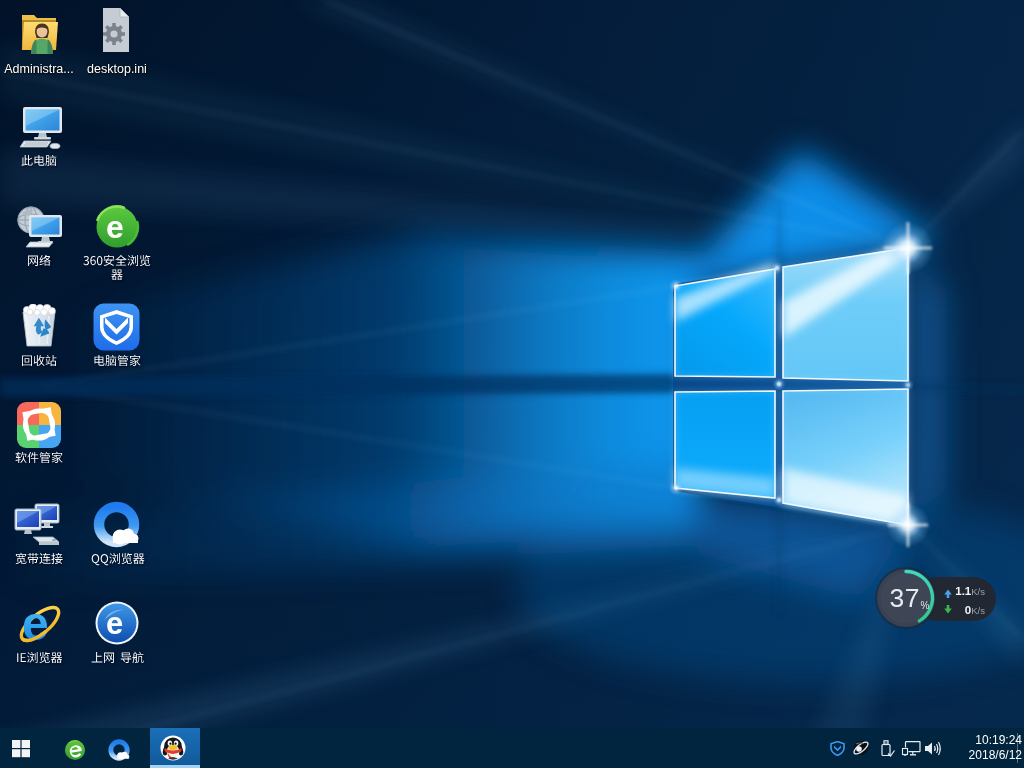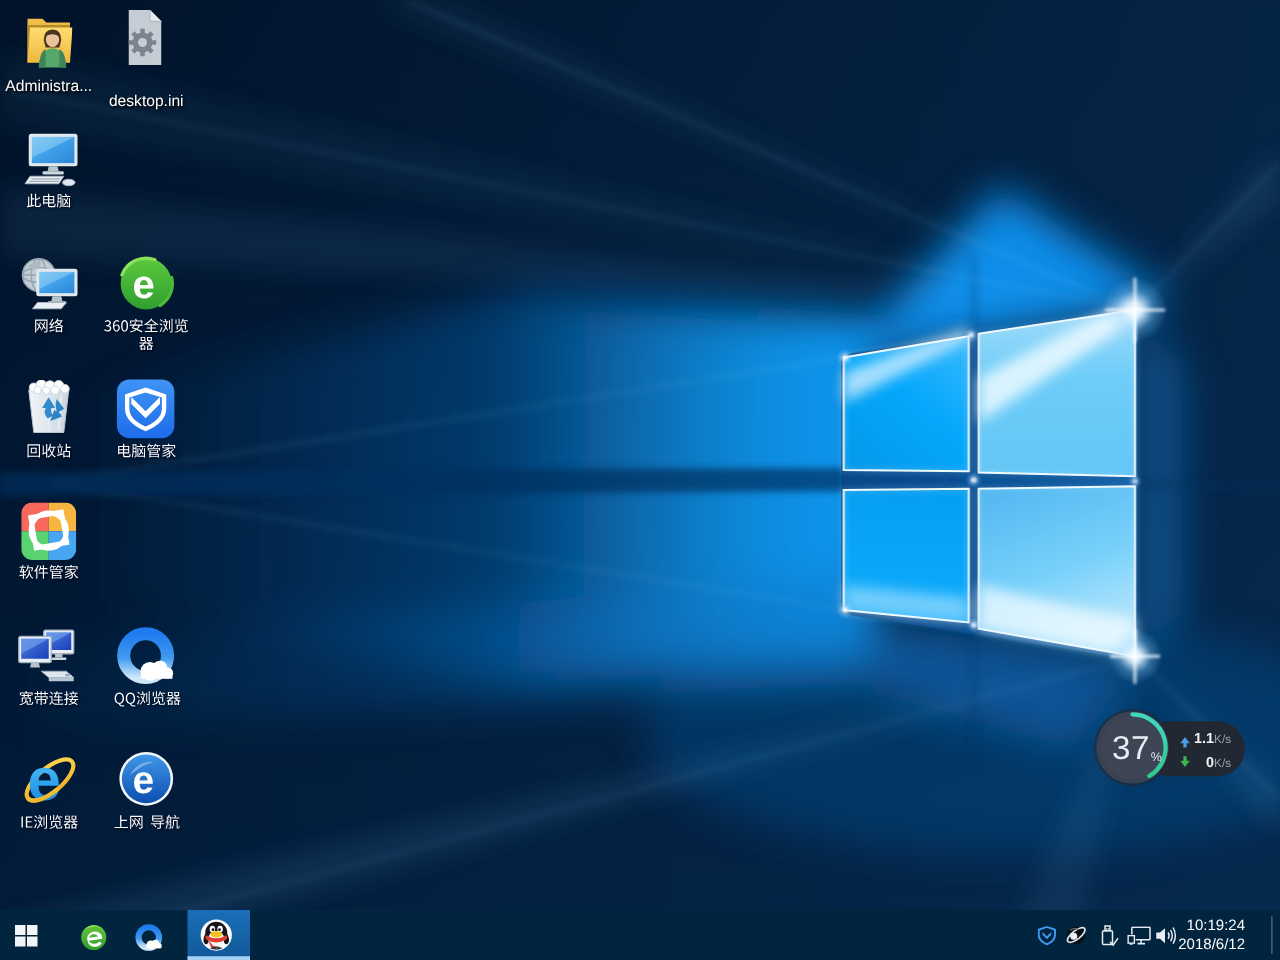--- a/index.html
+++ b/index.html
@@ -1,19 +1,19 @@
 <!DOCTYPE html>
 <html><head><meta charset="utf-8"><style>
 html,body{margin:0;padding:0;width:1024px;height:768px;overflow:hidden;background:#0a1e3a;font-family:"Liberation Sans",sans-serif;}
 #d{position:absolute;inset:0;width:1024px;height:768px;}
 .abs{position:absolute;}
 .lb{position:absolute;}
 .alb{position:absolute;color:#fff;font-size:12.5px;text-align:center;text-shadow:1px 1px 2px rgba(0,0,0,0.9),0 0 2px rgba(0,0,0,0.6);white-space:nowrap;}
 #tb{position:absolute;left:0;top:728px;width:1024px;height:40px;background:#01243f;}
-#clock{position:absolute;right:28px;top:733px;text-align:right;color:#fff;font-size:12px;line-height:15px;margin-left:22px;}
+#clock{position:absolute;right:2px;top:733px;text-align:right;color:#fff;font-size:12px;line-height:15px;margin-left:22px;}
 </style></head><body>
 <div id="d">
 <svg class="abs" style="left:0;top:0" width="1024" height="768" viewBox="0 0 1024 768">
 <defs>
 <linearGradient id="base" x1="0" y1="0" x2="0" y2="1">
  <stop offset="0" stop-color="#011229"></stop>
           <stop offset="1" stop-color="#021c3a"></stop>
 </linearGradient>
 <linearGradient id="baseR" x1="0" y1="0" x2="1" y2="0">
  <stop offset="0" stop-color="#0a3a68" stop-opacity="0"></stop>
@@ -386,21 +386,21 @@
           <stop offset="0" stop-color="#3f97e8"></stop>
           <stop offset="1" stop-color="#0d4fb0"></stop>
         </linearGradient>
       </defs>
 <circle cx="23" cy="23" r="21.5" fill="#f2f6fa"></circle>
 <circle cx="23" cy="23" r="19.5" fill="url(#sw)"></circle>
 <text x="12" y="34" font-family="Liberation Sans, sans-serif" font-size="31" font-weight="bold" fill="#ffffff">e</text>
 <path d="M10,20 Q16,9 29,9.5 Q21,11.5 16,15.5 Z" fill="#ffffff" opacity="0.35"></path>
 </svg>
     <div class="alb" style="left:2px;top:62px;width:74px">Administra...</div>
-    <div class="alb" style="left:80px;top:74px;width:74px">desktop.ini</div>
+    <div class="alb" style="left:80px;top:62px;width:74px">desktop.ini</div>
     <div class="lb" style="left:18px;top:153px"><svg width="42" height="17" viewBox="0 0 42 17">
         <path d="M4.1 -6.4H6.4V-5.5H4.1ZM3.7 -10.1H4.7V-0.5L3.7 -0.3ZM1.5 -7.6H2.4V-0.1L1.5 -0ZM0.5 -0.2Q1.3 -0.3 2.2 -0.4Q3.2 -0.6 4.2 -0.8Q5.3 -1 6.4 -1.2L6.4 -0.3Q5.4 -0.1 4.4 0.1Q3.3 0.3 2.4 0.5Q1.4 0.6 0.7 0.8ZM10.5 -7.5 11.2 -6.7Q10.7 -6.4 10.1 -6Q9.5 -5.6 8.9 -5.3Q8.2 -4.9 7.6 -4.6Q7.5 -4.8 7.4 -5Q7.3 -5.2 7.2 -5.3Q7.8 -5.6 8.4 -6Q9 -6.4 9.6 -6.7Q10.1 -7.1 10.5 -7.5ZM7 -10.1H7.9V-1.1Q7.9 -0.6 8 -0.4Q8.1 -0.3 8.5 -0.3Q8.6 -0.3 8.8 -0.3Q9 -0.3 9.3 -0.3Q9.6 -0.3 9.8 -0.3Q10 -0.3 10.2 -0.3Q10.4 -0.3 10.5 -0.5Q10.7 -0.7 10.7 -1.1Q10.8 -1.6 10.8 -2.4Q11 -2.3 11.2 -2.2Q11.5 -2.1 11.6 -2Q11.6 -1.1 11.5 -0.5Q11.3 0.1 11 0.3Q10.8 0.6 10.2 0.6Q10.1 0.6 9.9 0.6Q9.6 0.6 9.3 0.6Q9 0.6 8.7 0.6Q8.5 0.6 8.4 0.6Q7.8 0.6 7.5 0.4Q7.2 0.3 7.1 -0.1Q7 -0.4 7 -1.1Z M14 -5.7H21.9V-4.9H14ZM17.4 -10.1H18.4V-1Q18.4 -0.6 18.4 -0.5Q18.5 -0.3 18.7 -0.2Q18.9 -0.2 19.2 -0.2Q19.3 -0.2 19.6 -0.2Q19.8 -0.2 20.2 -0.2Q20.5 -0.2 20.8 -0.2Q21.1 -0.2 21.4 -0.2Q21.6 -0.2 21.8 -0.2Q22.1 -0.2 22.3 -0.3Q22.5 -0.5 22.5 -0.9Q22.6 -1.3 22.6 -2.1Q22.8 -2 23.1 -1.9Q23.3 -1.8 23.5 -1.7Q23.5 -0.8 23.3 -0.3Q23.2 0.3 22.8 0.5Q22.5 0.8 21.8 0.8Q21.7 0.8 21.5 0.8Q21.2 0.8 20.8 0.8Q20.5 0.8 20.1 0.8Q19.8 0.8 19.5 0.8Q19.3 0.8 19.2 0.8Q18.5 0.8 18.1 0.6Q17.7 0.5 17.6 0.1Q17.4 -0.3 17.4 -1ZM14.1 -8.3H22.4V-2.3H14.1V-3.2H21.5V-7.5H14.1ZM13.5 -8.3H14.4V-1.6H13.5Z M30 -6.1 30.6 -6.5Q31 -6 31.5 -5.4Q31.9 -4.8 32.4 -4.2Q32.8 -3.5 33.2 -3Q33.5 -2.4 33.7 -2L33.1 -1.5Q32.9 -1.9 32.5 -2.5Q32.2 -3.1 31.8 -3.7Q31.3 -4.3 30.9 -4.9Q30.4 -5.5 30 -6.1ZM32.8 -7.1 33.5 -7Q33.2 -5.8 32.8 -4.7Q32.3 -3.6 31.8 -2.7Q31.2 -1.7 30.5 -1Q30.4 -1.1 30.3 -1.2Q30.2 -1.3 30.1 -1.5Q30 -1.6 29.9 -1.6Q30.9 -2.6 31.6 -4Q32.4 -5.5 32.8 -7.1ZM28.6 -8.2H35.3V-7.4H28.6ZM28.9 -6.4H29.7V-0.5H34.7V0.3H28.9ZM34.2 -6.5H35V0.9H34.2ZM30.9 -9.8 31.7 -10.1Q31.9 -9.7 32.2 -9.2Q32.4 -8.7 32.6 -8.3L31.7 -8Q31.6 -8.4 31.4 -8.9Q31.1 -9.4 30.9 -9.8ZM25.3 -9.7H27.9V-8.9H25.3ZM27.4 -9.7H28.2V-0.1Q28.2 0.2 28.1 0.4Q28 0.6 27.8 0.7Q27.6 0.8 27.4 0.8Q27.1 0.9 26.6 0.9Q26.6 0.7 26.5 0.5Q26.4 0.2 26.4 0.1Q26.7 0.1 26.9 0.1Q27.2 0.1 27.2 0.1Q27.4 0.1 27.4 -0.1ZM25.1 -9.7H25.9V-5.2Q25.9 -4.5 25.8 -3.7Q25.8 -2.9 25.7 -2.1Q25.6 -1.2 25.5 -0.4Q25.3 0.3 25 1Q24.9 0.9 24.8 0.8Q24.7 0.7 24.6 0.6Q24.4 0.6 24.3 0.5Q24.7 -0.3 24.8 -1.3Q25 -2.3 25 -3.3Q25.1 -4.4 25.1 -5.2ZM25.3 -6.8H27.8V-6.1H25.3ZM25.3 -4H27.8V-3.3H25.3Z" fill="rgba(0,0,20,0.8)" transform="translate(4.1,13.1)" style="filter:blur(0.8px)"></path>
         <path d="M4.1 -6.4H6.4V-5.5H4.1ZM3.7 -10.1H4.7V-0.5L3.7 -0.3ZM1.5 -7.6H2.4V-0.1L1.5 -0ZM0.5 -0.2Q1.3 -0.3 2.2 -0.4Q3.2 -0.6 4.2 -0.8Q5.3 -1 6.4 -1.2L6.4 -0.3Q5.4 -0.1 4.4 0.1Q3.3 0.3 2.4 0.5Q1.4 0.6 0.7 0.8ZM10.5 -7.5 11.2 -6.7Q10.7 -6.4 10.1 -6Q9.5 -5.6 8.9 -5.3Q8.2 -4.9 7.6 -4.6Q7.5 -4.8 7.4 -5Q7.3 -5.2 7.2 -5.3Q7.8 -5.6 8.4 -6Q9 -6.4 9.6 -6.7Q10.1 -7.1 10.5 -7.5ZM7 -10.1H7.9V-1.1Q7.9 -0.6 8 -0.4Q8.1 -0.3 8.5 -0.3Q8.6 -0.3 8.8 -0.3Q9 -0.3 9.3 -0.3Q9.6 -0.3 9.8 -0.3Q10 -0.3 10.2 -0.3Q10.4 -0.3 10.5 -0.5Q10.7 -0.7 10.7 -1.1Q10.8 -1.6 10.8 -2.4Q11 -2.3 11.2 -2.2Q11.5 -2.1 11.6 -2Q11.6 -1.1 11.5 -0.5Q11.3 0.1 11 0.3Q10.8 0.6 10.2 0.6Q10.1 0.6 9.9 0.6Q9.6 0.6 9.3 0.6Q9 0.6 8.7 0.6Q8.5 0.6 8.4 0.6Q7.8 0.6 7.5 0.4Q7.2 0.3 7.1 -0.1Q7 -0.4 7 -1.1Z M14 -5.7H21.9V-4.9H14ZM17.4 -10.1H18.4V-1Q18.4 -0.6 18.4 -0.5Q18.5 -0.3 18.7 -0.2Q18.9 -0.2 19.2 -0.2Q19.3 -0.2 19.6 -0.2Q19.8 -0.2 20.2 -0.2Q20.5 -0.2 20.8 -0.2Q21.1 -0.2 21.4 -0.2Q21.6 -0.2 21.8 -0.2Q22.1 -0.2 22.3 -0.3Q22.5 -0.5 22.5 -0.9Q22.6 -1.3 22.6 -2.1Q22.8 -2 23.1 -1.9Q23.3 -1.8 23.5 -1.7Q23.5 -0.8 23.3 -0.3Q23.2 0.3 22.8 0.5Q22.5 0.8 21.8 0.8Q21.7 0.8 21.5 0.8Q21.2 0.8 20.8 0.8Q20.5 0.8 20.1 0.8Q19.8 0.8 19.5 0.8Q19.3 0.8 19.2 0.8Q18.5 0.8 18.1 0.6Q17.7 0.5 17.6 0.1Q17.4 -0.3 17.4 -1ZM14.1 -8.3H22.4V-2.3H14.1V-3.2H21.5V-7.5H14.1ZM13.5 -8.3H14.4V-1.6H13.5Z M30 -6.1 30.6 -6.5Q31 -6 31.5 -5.4Q31.9 -4.8 32.4 -4.2Q32.8 -3.5 33.2 -3Q33.5 -2.4 33.7 -2L33.1 -1.5Q32.9 -1.9 32.5 -2.5Q32.2 -3.1 31.8 -3.7Q31.3 -4.3 30.9 -4.9Q30.4 -5.5 30 -6.1ZM32.8 -7.1 33.5 -7Q33.2 -5.8 32.8 -4.7Q32.3 -3.6 31.8 -2.7Q31.2 -1.7 30.5 -1Q30.4 -1.1 30.3 -1.2Q30.2 -1.3 30.1 -1.5Q30 -1.6 29.9 -1.6Q30.9 -2.6 31.6 -4Q32.4 -5.5 32.8 -7.1ZM28.6 -8.2H35.3V-7.4H28.6ZM28.9 -6.4H29.7V-0.5H34.7V0.3H28.9ZM34.2 -6.5H35V0.9H34.2ZM30.9 -9.8 31.7 -10.1Q31.9 -9.7 32.2 -9.2Q32.4 -8.7 32.6 -8.3L31.7 -8Q31.6 -8.4 31.4 -8.9Q31.1 -9.4 30.9 -9.8ZM25.3 -9.7H27.9V-8.9H25.3ZM27.4 -9.7H28.2V-0.1Q28.2 0.2 28.1 0.4Q28 0.6 27.8 0.7Q27.6 0.8 27.4 0.8Q27.1 0.9 26.6 0.9Q26.6 0.7 26.5 0.5Q26.4 0.2 26.4 0.1Q26.7 0.1 26.9 0.1Q27.2 0.1 27.2 0.1Q27.4 0.1 27.4 -0.1ZM25.1 -9.7H25.9V-5.2Q25.9 -4.5 25.8 -3.7Q25.8 -2.9 25.7 -2.1Q25.6 -1.2 25.5 -0.4Q25.3 0.3 25 1Q24.9 0.9 24.8 0.8Q24.7 0.7 24.6 0.6Q24.4 0.6 24.3 0.5Q24.7 -0.3 24.8 -1.3Q25 -2.3 25 -3.3Q25.1 -4.4 25.1 -5.2ZM25.3 -6.8H27.8V-6.1H25.3ZM25.3 -4H27.8V-3.3H25.3Z" fill="#ffffff" transform="translate(3,12)"></path>
       </svg></div>
     <div class="lb" style="left:24px;top:253px"><svg width="30" height="17" viewBox="0 0 30 17">
         <path d="M4.8 -7.7 5.7 -7.6Q5.3 -5.3 4.6 -3.5Q3.9 -1.8 2.8 -0.6Q2.7 -0.6 2.6 -0.7Q2.4 -0.8 2.3 -0.9Q2.2 -1 2.1 -1.1Q2.8 -1.8 3.4 -2.8Q3.9 -3.8 4.3 -5Q4.6 -6.3 4.8 -7.7ZM8.2 -7.7 9.1 -7.6Q8.7 -5.3 8 -3.5Q7.3 -1.7 6.1 -0.5Q6.1 -0.5 5.9 -0.6Q5.8 -0.7 5.7 -0.8Q5.5 -0.9 5.4 -1Q6.2 -1.7 6.8 -2.7Q7.3 -3.7 7.7 -5Q8 -6.2 8.2 -7.7ZM2.3 -6.4 2.9 -6.9Q3.3 -6.4 3.8 -5.8Q4.2 -5.2 4.7 -4.6Q5.1 -4 5.5 -3.5Q5.8 -2.9 6.1 -2.5L5.5 -1.9Q5.2 -2.3 4.9 -2.9Q4.5 -3.5 4.1 -4.1Q3.7 -4.7 3.2 -5.3Q2.8 -5.9 2.3 -6.4ZM5.8 -6.4 6.4 -6.9Q6.9 -6.3 7.3 -5.7Q7.8 -5.1 8.2 -4.4Q8.7 -3.8 9 -3.2Q9.4 -2.6 9.6 -2.1L9 -1.5Q8.7 -2 8.4 -2.6Q8 -3.3 7.6 -3.9Q7.2 -4.6 6.7 -5.2Q6.3 -5.9 5.8 -6.4ZM1.1 -9.4H10.6V-8.5H2V0.9H1.1ZM10.1 -9.4H11V-0.2Q11 0.2 10.9 0.4Q10.7 0.7 10.4 0.8Q10.1 0.9 9.6 0.9Q9.1 0.9 8.3 0.9Q8.3 0.8 8.2 0.6Q8.2 0.5 8.1 0.3Q8 0.2 8 0Q8.4 0 8.7 0.1Q9.1 0.1 9.4 0.1Q9.7 0.1 9.8 0.1Q9.9 0 10 -0Q10.1 -0.1 10.1 -0.2Z M12.8 -2.2Q12.8 -2.3 12.7 -2.4Q12.7 -2.6 12.6 -2.8Q12.6 -2.9 12.5 -3Q12.7 -3.1 12.9 -3.3Q13.1 -3.5 13.4 -3.8Q13.6 -4 13.9 -4.4Q14.1 -4.7 14.5 -5.2Q14.9 -5.7 15.2 -6.3Q15.6 -6.9 15.9 -7.5L16.7 -7Q16 -5.8 15.1 -4.7Q14.3 -3.5 13.4 -2.7V-2.7Q13.4 -2.7 13.3 -2.6Q13.2 -2.6 13.1 -2.5Q13 -2.4 12.9 -2.3Q12.8 -2.3 12.8 -2.2ZM12.8 -2.2 12.7 -3 13.2 -3.3 16.4 -4Q16.4 -3.8 16.4 -3.6Q16.4 -3.3 16.4 -3.2Q15.3 -2.9 14.6 -2.8Q14 -2.6 13.6 -2.5Q13.2 -2.4 13.1 -2.3Q12.9 -2.2 12.8 -2.2ZM12.7 -5.1Q12.7 -5.2 12.6 -5.3Q12.6 -5.5 12.5 -5.7Q12.5 -5.8 12.4 -5.9Q12.6 -6 12.7 -6.2Q12.9 -6.4 13.1 -6.7Q13.2 -6.8 13.4 -7.2Q13.6 -7.5 13.9 -8Q14.1 -8.4 14.3 -9Q14.6 -9.5 14.8 -10L15.6 -9.6Q15.3 -8.9 14.9 -8.2Q14.5 -7.4 14.1 -6.8Q13.7 -6.1 13.3 -5.6V-5.5Q13.3 -5.5 13.2 -5.5Q13.1 -5.5 13 -5.4Q12.9 -5.3 12.8 -5.2Q12.7 -5.1 12.7 -5.1ZM12.7 -5.1 12.7 -5.8 13.1 -6 15.3 -6.3Q15.3 -6.1 15.2 -5.9Q15.2 -5.6 15.2 -5.5Q14.5 -5.4 14 -5.3Q13.6 -5.3 13.3 -5.2Q13 -5.2 12.9 -5.1Q12.8 -5.1 12.7 -5.1ZM12.5 -0.6Q13 -0.7 13.7 -0.9Q14.3 -1.1 15.1 -1.3Q15.8 -1.5 16.6 -1.7L16.7 -0.9Q15.6 -0.6 14.6 -0.3Q13.5 0 12.7 0.3ZM17.6 -3.5H22.7V0.8H21.8V-2.7H18.4V0.8H17.6ZM18.1 -0.6H22.4V0.3H18.1ZM18.9 -8.9H22.5V-8.1H18.5ZM22.2 -8.9H22.4L22.6 -9L23.1 -8.6Q22.5 -7.3 21.6 -6.3Q20.6 -5.3 19.4 -4.6Q18.2 -3.9 16.9 -3.4Q16.8 -3.6 16.8 -3.7Q16.7 -3.9 16.6 -4Q16.6 -4.2 16.5 -4.3Q17.7 -4.6 18.9 -5.3Q20 -5.9 20.9 -6.8Q21.7 -7.6 22.2 -8.8ZM18.8 -10.2 19.7 -10Q19.4 -9.2 19 -8.5Q18.5 -7.8 18.1 -7.1Q17.6 -6.5 17 -6Q17 -6.1 16.9 -6.2Q16.8 -6.4 16.7 -6.5Q16.6 -6.7 16.5 -6.7Q17.2 -7.4 17.8 -8.3Q18.5 -9.2 18.8 -10.2ZM18.6 -8.1Q19 -7.2 19.8 -6.5Q20.5 -5.7 21.5 -5.2Q22.5 -4.6 23.6 -4.3Q23.5 -4.2 23.4 -4.1Q23.4 -3.9 23.3 -3.8Q23.2 -3.6 23.2 -3.5Q22 -3.9 21 -4.5Q20 -5.1 19.2 -5.9Q18.4 -6.7 17.9 -7.7Z" fill="rgba(0,0,20,0.8)" transform="translate(4.1,13.1)" style="filter:blur(0.8px)"></path>
         <path d="M4.8 -7.7 5.7 -7.6Q5.3 -5.3 4.6 -3.5Q3.9 -1.8 2.8 -0.6Q2.7 -0.6 2.6 -0.7Q2.4 -0.8 2.3 -0.9Q2.2 -1 2.1 -1.1Q2.8 -1.8 3.4 -2.8Q3.9 -3.8 4.3 -5Q4.6 -6.3 4.8 -7.7ZM8.2 -7.7 9.1 -7.6Q8.7 -5.3 8 -3.5Q7.3 -1.7 6.1 -0.5Q6.1 -0.5 5.9 -0.6Q5.8 -0.7 5.7 -0.8Q5.5 -0.9 5.4 -1Q6.2 -1.7 6.8 -2.7Q7.3 -3.7 7.7 -5Q8 -6.2 8.2 -7.7ZM2.3 -6.4 2.9 -6.9Q3.3 -6.4 3.8 -5.8Q4.2 -5.2 4.7 -4.6Q5.1 -4 5.5 -3.5Q5.8 -2.9 6.1 -2.5L5.5 -1.9Q5.2 -2.3 4.9 -2.9Q4.5 -3.5 4.1 -4.1Q3.7 -4.7 3.2 -5.3Q2.8 -5.9 2.3 -6.4ZM5.8 -6.4 6.4 -6.9Q6.9 -6.3 7.3 -5.7Q7.8 -5.1 8.2 -4.4Q8.7 -3.8 9 -3.2Q9.4 -2.6 9.6 -2.1L9 -1.5Q8.7 -2 8.4 -2.6Q8 -3.3 7.6 -3.9Q7.2 -4.6 6.7 -5.2Q6.3 -5.9 5.8 -6.4ZM1.1 -9.4H10.6V-8.5H2V0.9H1.1ZM10.1 -9.4H11V-0.2Q11 0.2 10.9 0.4Q10.7 0.7 10.4 0.8Q10.1 0.9 9.6 0.9Q9.1 0.9 8.3 0.9Q8.3 0.8 8.2 0.6Q8.2 0.5 8.1 0.3Q8 0.2 8 0Q8.4 0 8.7 0.1Q9.1 0.1 9.4 0.1Q9.7 0.1 9.8 0.1Q9.9 0 10 -0Q10.1 -0.1 10.1 -0.2Z M12.8 -2.2Q12.8 -2.3 12.7 -2.4Q12.7 -2.6 12.6 -2.8Q12.6 -2.9 12.5 -3Q12.7 -3.1 12.9 -3.3Q13.1 -3.5 13.4 -3.8Q13.6 -4 13.9 -4.4Q14.1 -4.7 14.5 -5.2Q14.9 -5.7 15.2 -6.3Q15.6 -6.9 15.9 -7.5L16.7 -7Q16 -5.8 15.1 -4.7Q14.3 -3.5 13.4 -2.7V-2.7Q13.4 -2.7 13.3 -2.6Q13.2 -2.6 13.1 -2.5Q13 -2.4 12.9 -2.3Q12.8 -2.3 12.8 -2.2ZM12.8 -2.2 12.7 -3 13.2 -3.3 16.4 -4Q16.4 -3.8 16.4 -3.6Q16.4 -3.3 16.4 -3.2Q15.3 -2.9 14.6 -2.8Q14 -2.6 13.6 -2.5Q13.2 -2.4 13.1 -2.3Q12.9 -2.2 12.8 -2.2ZM12.7 -5.1Q12.7 -5.2 12.6 -5.3Q12.6 -5.5 12.5 -5.7Q12.5 -5.8 12.4 -5.9Q12.6 -6 12.7 -6.2Q12.9 -6.4 13.1 -6.7Q13.2 -6.8 13.4 -7.2Q13.6 -7.5 13.9 -8Q14.1 -8.4 14.3 -9Q14.6 -9.5 14.8 -10L15.6 -9.6Q15.3 -8.9 14.9 -8.2Q14.5 -7.4 14.1 -6.8Q13.7 -6.1 13.3 -5.6V-5.5Q13.3 -5.5 13.2 -5.5Q13.1 -5.5 13 -5.4Q12.9 -5.3 12.8 -5.2Q12.7 -5.1 12.7 -5.1ZM12.7 -5.1 12.7 -5.8 13.1 -6 15.3 -6.3Q15.3 -6.1 15.2 -5.9Q15.2 -5.6 15.2 -5.5Q14.5 -5.4 14 -5.3Q13.6 -5.3 13.3 -5.2Q13 -5.2 12.9 -5.1Q12.8 -5.1 12.7 -5.1ZM12.5 -0.6Q13 -0.7 13.7 -0.9Q14.3 -1.1 15.1 -1.3Q15.8 -1.5 16.6 -1.7L16.7 -0.9Q15.6 -0.6 14.6 -0.3Q13.5 0 12.7 0.3ZM17.6 -3.5H22.7V0.8H21.8V-2.7H18.4V0.8H17.6ZM18.1 -0.6H22.4V0.3H18.1ZM18.9 -8.9H22.5V-8.1H18.5ZM22.2 -8.9H22.4L22.6 -9L23.1 -8.6Q22.5 -7.3 21.6 -6.3Q20.6 -5.3 19.4 -4.6Q18.2 -3.9 16.9 -3.4Q16.8 -3.6 16.8 -3.7Q16.7 -3.9 16.6 -4Q16.6 -4.2 16.5 -4.3Q17.7 -4.6 18.9 -5.3Q20 -5.9 20.9 -6.8Q21.7 -7.6 22.2 -8.8ZM18.8 -10.2 19.7 -10Q19.4 -9.2 19 -8.5Q18.5 -7.8 18.1 -7.1Q17.6 -6.5 17 -6Q17 -6.1 16.9 -6.2Q16.8 -6.4 16.7 -6.5Q16.6 -6.7 16.5 -6.7Q17.2 -7.4 17.8 -8.3Q18.5 -9.2 18.8 -10.2ZM18.6 -8.1Q19 -7.2 19.8 -6.5Q20.5 -5.7 21.5 -5.2Q22.5 -4.6 23.6 -4.3Q23.5 -4.2 23.4 -4.1Q23.4 -3.9 23.3 -3.8Q23.2 -3.6 23.2 -3.5Q22 -3.9 21 -4.5Q20 -5.1 19.2 -5.9Q18.4 -6.7 17.9 -7.7Z" fill="#ffffff" transform="translate(3,12)"></path>
       </svg></div>
     <div class="lb" style="left:80px;top:253px"><svg width="74" height="17" viewBox="0 0 74 17">
         <path d="M3.2 0.2Q2.5 0.2 1.9 -0Q1.4 -0.2 1 -0.5Q0.6 -0.7 0.4 -1.1L0.9 -1.8Q1.3 -1.4 1.8 -1.1Q2.3 -0.8 3.1 -0.8Q3.6 -0.8 4 -1Q4.4 -1.2 4.6 -1.5Q4.9 -1.9 4.9 -2.4Q4.9 -2.9 4.6 -3.3Q4.4 -3.7 3.8 -3.9Q3.2 -4.1 2.1 -4.1V-5Q3.1 -5 3.6 -5.2Q4.1 -5.4 4.3 -5.8Q4.6 -6.2 4.6 -6.7Q4.6 -7.3 4.2 -7.7Q3.8 -8.1 3.1 -8.1Q2.6 -8.1 2.1 -7.8Q1.6 -7.6 1.3 -7.2L0.7 -7.9Q1.2 -8.4 1.8 -8.7Q2.4 -9 3.1 -9Q3.9 -9 4.4 -8.7Q5 -8.4 5.4 -7.9Q5.7 -7.5 5.7 -6.8Q5.7 -6 5.3 -5.4Q4.8 -4.9 4.1 -4.6V-4.6Q4.6 -4.5 5.1 -4.2Q5.5 -3.9 5.7 -3.4Q6 -3 6 -2.3Q6 -1.6 5.6 -1Q5.2 -0.4 4.6 -0.1Q3.9 0.2 3.2 0.2Z M10.3 0.2Q9.6 0.2 9.1 -0.1Q8.6 -0.4 8.2 -0.9Q7.8 -1.5 7.6 -2.3Q7.3 -3.1 7.3 -4.2Q7.3 -5.5 7.6 -6.4Q7.9 -7.3 8.3 -7.9Q8.8 -8.4 9.4 -8.7Q9.9 -9 10.6 -9Q11.3 -9 11.8 -8.7Q12.3 -8.4 12.6 -8.1L12 -7.4Q11.8 -7.7 11.4 -7.9Q11 -8.1 10.6 -8.1Q10 -8.1 9.5 -7.7Q9 -7.3 8.7 -6.5Q8.4 -5.6 8.4 -4.2Q8.4 -3.1 8.6 -2.3Q8.8 -1.5 9.2 -1.1Q9.7 -0.7 10.3 -0.7Q10.7 -0.7 11 -1Q11.4 -1.2 11.6 -1.7Q11.8 -2.1 11.8 -2.7Q11.8 -3.3 11.6 -3.7Q11.4 -4.2 11.1 -4.4Q10.7 -4.6 10.2 -4.6Q9.8 -4.6 9.3 -4.4Q8.8 -4.1 8.3 -3.4L8.3 -4.3Q8.6 -4.7 8.9 -4.9Q9.2 -5.2 9.6 -5.3Q10 -5.5 10.4 -5.5Q11.1 -5.5 11.6 -5.2Q12.2 -4.8 12.5 -4.2Q12.8 -3.6 12.8 -2.7Q12.8 -1.8 12.5 -1.2Q12.1 -0.6 11.5 -0.2Q11 0.2 10.3 0.2Z M16.7 0.2Q15.8 0.2 15.2 -0.3Q14.6 -0.9 14.3 -1.9Q13.9 -2.9 13.9 -4.4Q13.9 -6 14.3 -7Q14.6 -8 15.2 -8.5Q15.8 -9 16.7 -9Q17.5 -9 18.1 -8.5Q18.7 -8 19.1 -7Q19.4 -6 19.4 -4.4Q19.4 -2.9 19.1 -1.9Q18.7 -0.9 18.1 -0.3Q17.5 0.2 16.7 0.2ZM16.7 -0.7Q17.2 -0.7 17.5 -1.1Q17.9 -1.5 18.1 -2.3Q18.3 -3.1 18.3 -4.4Q18.3 -5.7 18.1 -6.5Q17.9 -7.3 17.5 -7.7Q17.2 -8.1 16.7 -8.1Q16.2 -8.1 15.8 -7.7Q15.4 -7.3 15.2 -6.5Q15 -5.7 15 -4.4Q15 -3.1 15.2 -2.3Q15.4 -1.5 15.8 -1.1Q16.2 -0.7 16.7 -0.7Z M21.1 -8.7H30.9V-6.3H29.9V-7.9H22V-6.3H21.1ZM28 -5 29 -4.7Q28.4 -3.1 27.3 -2Q26.3 -0.8 24.9 -0.2Q23.4 0.5 21.5 0.9Q21.5 0.8 21.4 0.7Q21.3 0.5 21.2 0.4Q21.1 0.2 21 0.1Q22.8 -0.2 24.2 -0.8Q25.6 -1.4 26.6 -2.5Q27.5 -3.5 28 -5ZM20.8 -5.4H31.2V-4.5H20.8ZM24.9 -9.9 25.9 -10.1Q26.1 -9.7 26.3 -9.3Q26.5 -8.8 26.7 -8.5L25.7 -8.2Q25.6 -8.5 25.4 -9Q25.2 -9.5 24.9 -9.9ZM22.3 -2.7 22.9 -3.3Q24 -3 25.1 -2.6Q26.2 -2.2 27.3 -1.7Q28.4 -1.3 29.3 -0.8Q30.3 -0.3 30.9 0.1L30.2 0.9Q29.6 0.5 28.6 -0Q27.7 -0.5 26.6 -1Q25.6 -1.5 24.4 -1.9Q23.3 -2.3 22.3 -2.7ZM22.3 -2.7Q22.6 -3.1 23 -3.7Q23.4 -4.2 23.8 -4.9Q24.2 -5.5 24.5 -6.1Q24.8 -6.8 25 -7.3L26 -7.2Q25.8 -6.6 25.4 -5.9Q25.1 -5.3 24.7 -4.7Q24.4 -4.1 24 -3.6Q23.7 -3 23.4 -2.6Z M34.4 -3H41.7V-2.2H34.4ZM34.3 -5.7H41.7V-4.8H34.3ZM32.9 -0.2H43.1V0.6H32.9ZM37.5 -5.3H38.5V0.3H37.5ZM37.9 -10.2 38.7 -9.8Q38 -8.8 37.1 -7.9Q36.2 -6.9 35.1 -6.2Q34 -5.4 32.9 -4.8Q32.8 -5 32.6 -5.2Q32.5 -5.4 32.3 -5.5Q33.4 -6.1 34.4 -6.8Q35.5 -7.5 36.4 -8.4Q37.3 -9.3 37.9 -10.2ZM38.2 -9.8Q39.4 -8.4 40.8 -7.4Q42.2 -6.3 43.7 -5.5Q43.5 -5.4 43.4 -5.2Q43.2 -5 43.1 -4.8Q42 -5.4 41.1 -6.1Q40.1 -6.8 39.2 -7.6Q38.3 -8.4 37.5 -9.4Z M47.3 -8H51.7V-7.2H47.3ZM47.5 -5.8 48.2 -6.2Q48.7 -5.6 49.2 -4.9Q49.7 -4.2 50.1 -3.5Q50.6 -2.8 50.9 -2.1Q51.2 -1.4 51.4 -0.9L50.7 -0.4Q50.5 -0.9 50.2 -1.6Q49.8 -2.3 49.4 -3Q49 -3.7 48.5 -4.5Q48 -5.2 47.5 -5.8ZM50.1 -7.6 51 -7.5Q50.7 -5.7 50.3 -4.2Q49.9 -2.6 49.2 -1.4Q48.5 -0.2 47.5 0.7Q47.4 0.7 47.3 0.5Q47.2 0.4 47.1 0.3Q46.9 0.2 46.9 0.1Q47.8 -0.7 48.5 -1.9Q49.1 -3 49.5 -4.5Q49.9 -5.9 50.1 -7.6ZM48.5 -9.7 49.3 -10Q49.5 -9.6 49.8 -9.2Q50 -8.7 50.1 -8.4L49.3 -8Q49.2 -8.4 49 -8.8Q48.8 -9.3 48.5 -9.7ZM52.2 -8.8H53V-1.7H52.2ZM54.2 -10.1H55V-0Q55 0.3 54.9 0.5Q54.8 0.7 54.6 0.8Q54.4 0.9 54 0.9Q53.6 1 53 1Q53 0.8 52.9 0.6Q52.9 0.3 52.8 0.2Q53.2 0.2 53.5 0.2Q53.8 0.2 54 0.2Q54.1 0.2 54.1 0.1Q54.2 0.1 54.2 -0ZM45 -9.3 45.6 -9.7Q45.9 -9.5 46.1 -9.2Q46.4 -8.9 46.7 -8.7Q47 -8.4 47.1 -8.2L46.5 -7.6Q46.3 -7.9 46.1 -8.2Q45.8 -8.4 45.5 -8.7Q45.3 -9 45 -9.3ZM44.5 -6 45.1 -6.5Q45.4 -6.3 45.7 -6.1Q46 -5.8 46.3 -5.6Q46.6 -5.3 46.7 -5.1L46.1 -4.5Q46 -4.7 45.7 -5Q45.4 -5.3 45.1 -5.5Q44.8 -5.8 44.5 -6ZM44.7 0.1Q45 -0.3 45.3 -0.9Q45.5 -1.5 45.8 -2.2Q46.1 -2.9 46.4 -3.5L47 -3Q46.8 -2.4 46.6 -1.8Q46.3 -1.2 46 -0.5Q45.8 0.1 45.5 0.6Z M62.9 -8.9H67.2V-8H62.9ZM63 -10.1 63.9 -9.9Q63.7 -9.2 63.4 -8.5Q63.2 -7.8 62.8 -7.1Q62.5 -6.5 62.2 -6Q62.1 -6.1 61.9 -6.2Q61.8 -6.3 61.7 -6.4Q61.5 -6.4 61.4 -6.5Q61.9 -7.2 62.4 -8.1Q62.8 -9.1 63 -10.1ZM63.7 -7.5 64.5 -7.8Q64.8 -7.6 65.1 -7.2Q65.4 -6.9 65.7 -6.6Q65.9 -6.2 66.1 -5.9L65.3 -5.6Q65.2 -5.8 64.9 -6.2Q64.6 -6.5 64.3 -6.9Q64 -7.2 63.7 -7.5ZM57.4 -9.4H58.2V-6H57.4ZM59.9 -10H60.7V-5.6H59.9ZM62.3 -2.2H63.2V-0.3Q63.2 -0.1 63.3 -0Q63.5 0 63.9 0Q64 0 64.2 0Q64.5 0 64.8 0Q65.1 0 65.4 0Q65.7 0 65.8 0Q66.1 0 66.2 -0.1Q66.3 -0.1 66.4 -0.4Q66.4 -0.7 66.4 -1.2Q66.6 -1.1 66.8 -1Q67 -1 67.2 -0.9Q67.2 -0.2 67 0.1Q66.9 0.5 66.7 0.6Q66.4 0.8 65.9 0.8Q65.8 0.8 65.6 0.8Q65.4 0.8 65.1 0.8Q64.9 0.8 64.6 0.8Q64.3 0.8 64.1 0.8Q63.9 0.8 63.8 0.8Q63.2 0.8 62.9 0.7Q62.6 0.6 62.4 0.4Q62.3 0.1 62.3 -0.3ZM61.5 -3.9H62.4V-3Q62.4 -2.6 62.3 -2.2Q62.2 -1.8 61.9 -1.3Q61.6 -0.9 61.1 -0.5Q60.5 -0.1 59.6 0.3Q58.7 0.7 57.3 1Q57.3 0.9 57.2 0.7Q57.1 0.6 57 0.5Q56.9 0.3 56.8 0.3Q58.1 -0 58.9 -0.3Q59.8 -0.7 60.3 -1Q60.8 -1.3 61.1 -1.7Q61.3 -2 61.4 -2.4Q61.5 -2.7 61.5 -3ZM58.3 -5.3H65.8V-1.5H64.9V-4.5H59.2V-1.4H58.3Z" fill="rgba(0,0,20,0.8)" transform="translate(4.1,13.1)" style="filter:blur(0.8px)"></path>

